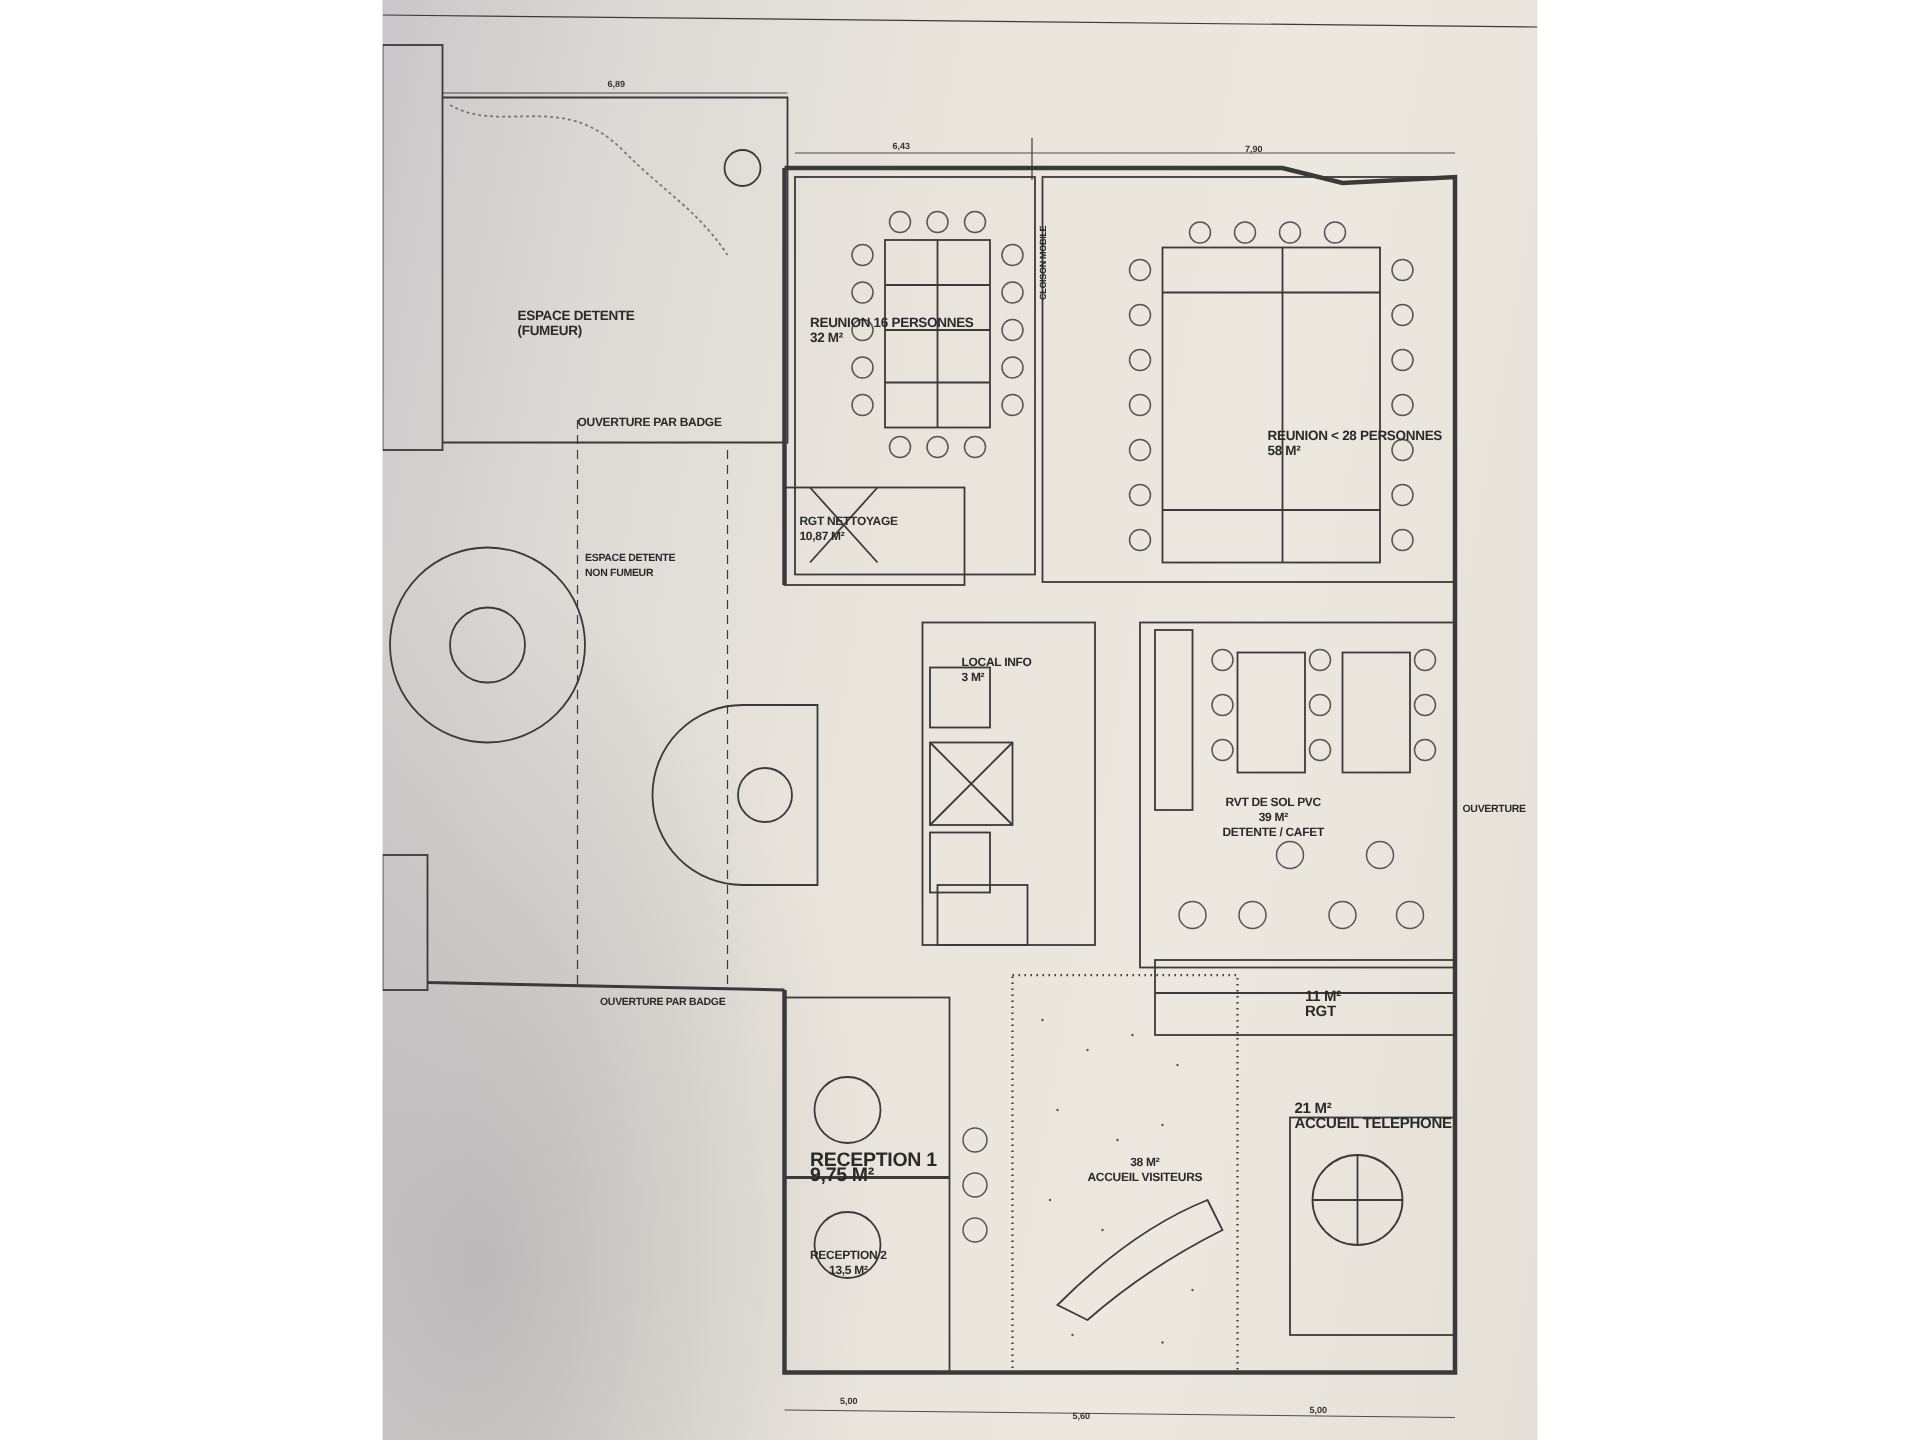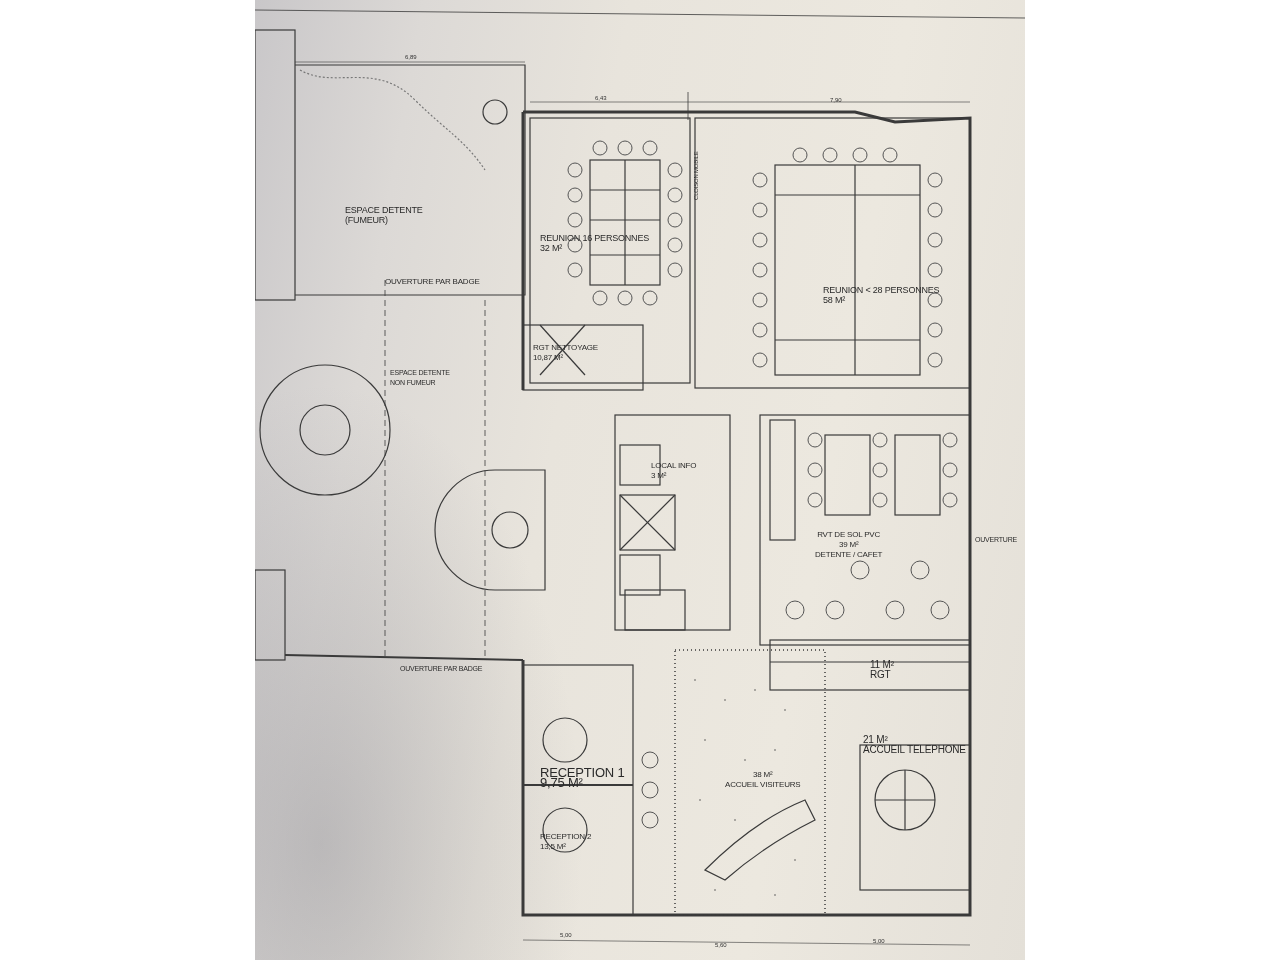--- a/index.html
+++ b/index.html
@@ -1,17 +1,17 @@
 <!DOCTYPE html>
 <html><head>
 <meta charset="utf-8">
 <style>
   html,body{margin:0;padding:0;}
   body{width:1280px;height:960px;background:#ffffff;position:relative;overflow:hidden;font-family:"Liberation Sans",sans-serif;}
-  #sheet{position:absolute;left:255px;top:0;width:770px;height:960px;background:linear-gradient(100deg,#c9c7c9 0%,#dcd9d6 18%,#e8e4dc 40%,#ece8df 70%,#e4e0d8 100%);overflow:hidden;}
+  #sheet{position:absolute;left:255px;top:0;width:770px;height:960px;background:linear-gradient(100deg,#c9c7c9 0%,#dcd9d6 18%,#e8e4dc 40%,#ece8df 70%,#e4e0d8 100%);overflow:hidden;font-weight:bold;}
   #shade{position:absolute;left:0;top:380px;width:330px;height:580px;background:radial-gradient(ellipse at 20% 80%,rgba(120,120,130,0.35),rgba(120,120,130,0) 70%);pointer-events:none;}
   svg{position:absolute;left:0;top:0;}
   .lbl{position:absolute;font-size:9px;line-height:10px;color:#2a2a2a;letter-spacing:-0.2px;white-space:nowrap;text-transform:uppercase;}
   .lbl span{display:block;}
   .dim{position:absolute;font-size:6px;color:#333;}
 </style>
 </head>
 <body>
 
 <div id="sheet">
@@ -168,33 +168,33 @@
 
   <div class="lbl" style="left:90px;top:205px;">
     <span>ESPACE DETENTE</span>
       <span>(FUMEUR)</span>
   </div>
   <div class="lbl" style="left:130px;top:277px;font-size:8px;">OUVERTURE PAR BADGE</div>
   <div class="lbl" style="left:135px;top:368px;font-size:7px;">
     <span>ESPACE DETENTE</span>
       <span>NON FUMEUR</span>
   </div>
-  <div class="lbl" style="left:285px;top:233px;">
+  <div class="lbl" style="left:285px;top:210px;">
     <span>REUNION 16 PERSONNES</span>
       <span>32 M²</span>
   </div>
-  <div class="lbl" style="left:568px;top:285px;">
+  <div class="lbl" style="left:590px;top:285px;">
     <span>REUNION &lt; 28 PERSONNES</span>
       <span>58 M²</span>
   </div>
   <div class="lbl" style="left:278px;top:343px;font-size:8px;">
     <span>RGT NETTOYAGE</span>
       <span>10,87 M²</span>
   </div>
-  <div class="lbl" style="left:396px;top:437px;font-size:8px;margin-top:24px;">
+  <div class="lbl" style="left:386px;top:437px;font-size:8px;">
     <span>LOCAL INFO</span>
       <span>3 M²</span>
   </div>
   <div class="lbl" style="left:560px;top:530px;font-size:8px;text-align:center;">
     <span>RVT DE SOL PVC</span>
       <span>39 M²</span>
       <span>DETENTE / CAFET</span>
   </div>
   <div class="lbl" style="left:615px;top:660px;font-size:10px;">
     <span>11 M²</span>
@@ -205,21 +205,21 @@
       <span>ACCUEIL TELEPHONE</span>
   </div>
   <div class="lbl" style="left:470px;top:770px;font-size:8px;text-align:center;">
     <span>38 M²</span>
       <span>ACCUEIL VISITEURS</span>
   </div>
   <div class="lbl" style="left:285px;top:768px;font-size:13px;">
     <span>RECEPTION 1</span>
       <span>9,75 M²</span>
   </div>
-  <div class="lbl" style="left:285px;top:832px;font-size:8px;">
+  <div class="lbl" style="left:285px;top:832px;font-size:8px;text-align:center;">
     <span>RECEPTION 2</span>
       <span>13,5 M²</span>
   </div>
   <div class="lbl" style="left:145px;top:664px;font-size:7px;">OUVERTURE PAR BADGE</div>
   <div class="lbl" style="left:720px;top:535px;font-size:7px;">OUVERTURE</div>
   <div class="lbl" style="left:436px;top:200px;font-size:6px;transform:rotate(-90deg);transform-origin:left top;">CLOISON MOBILE</div>
 
   <div class="dim" style="left:150px;top:54px;">6,89</div>
   <div class="dim" style="left:340px;top:95px;">6,43</div>
   <div class="dim" style="left:575px;top:97px;">7,90</div>

